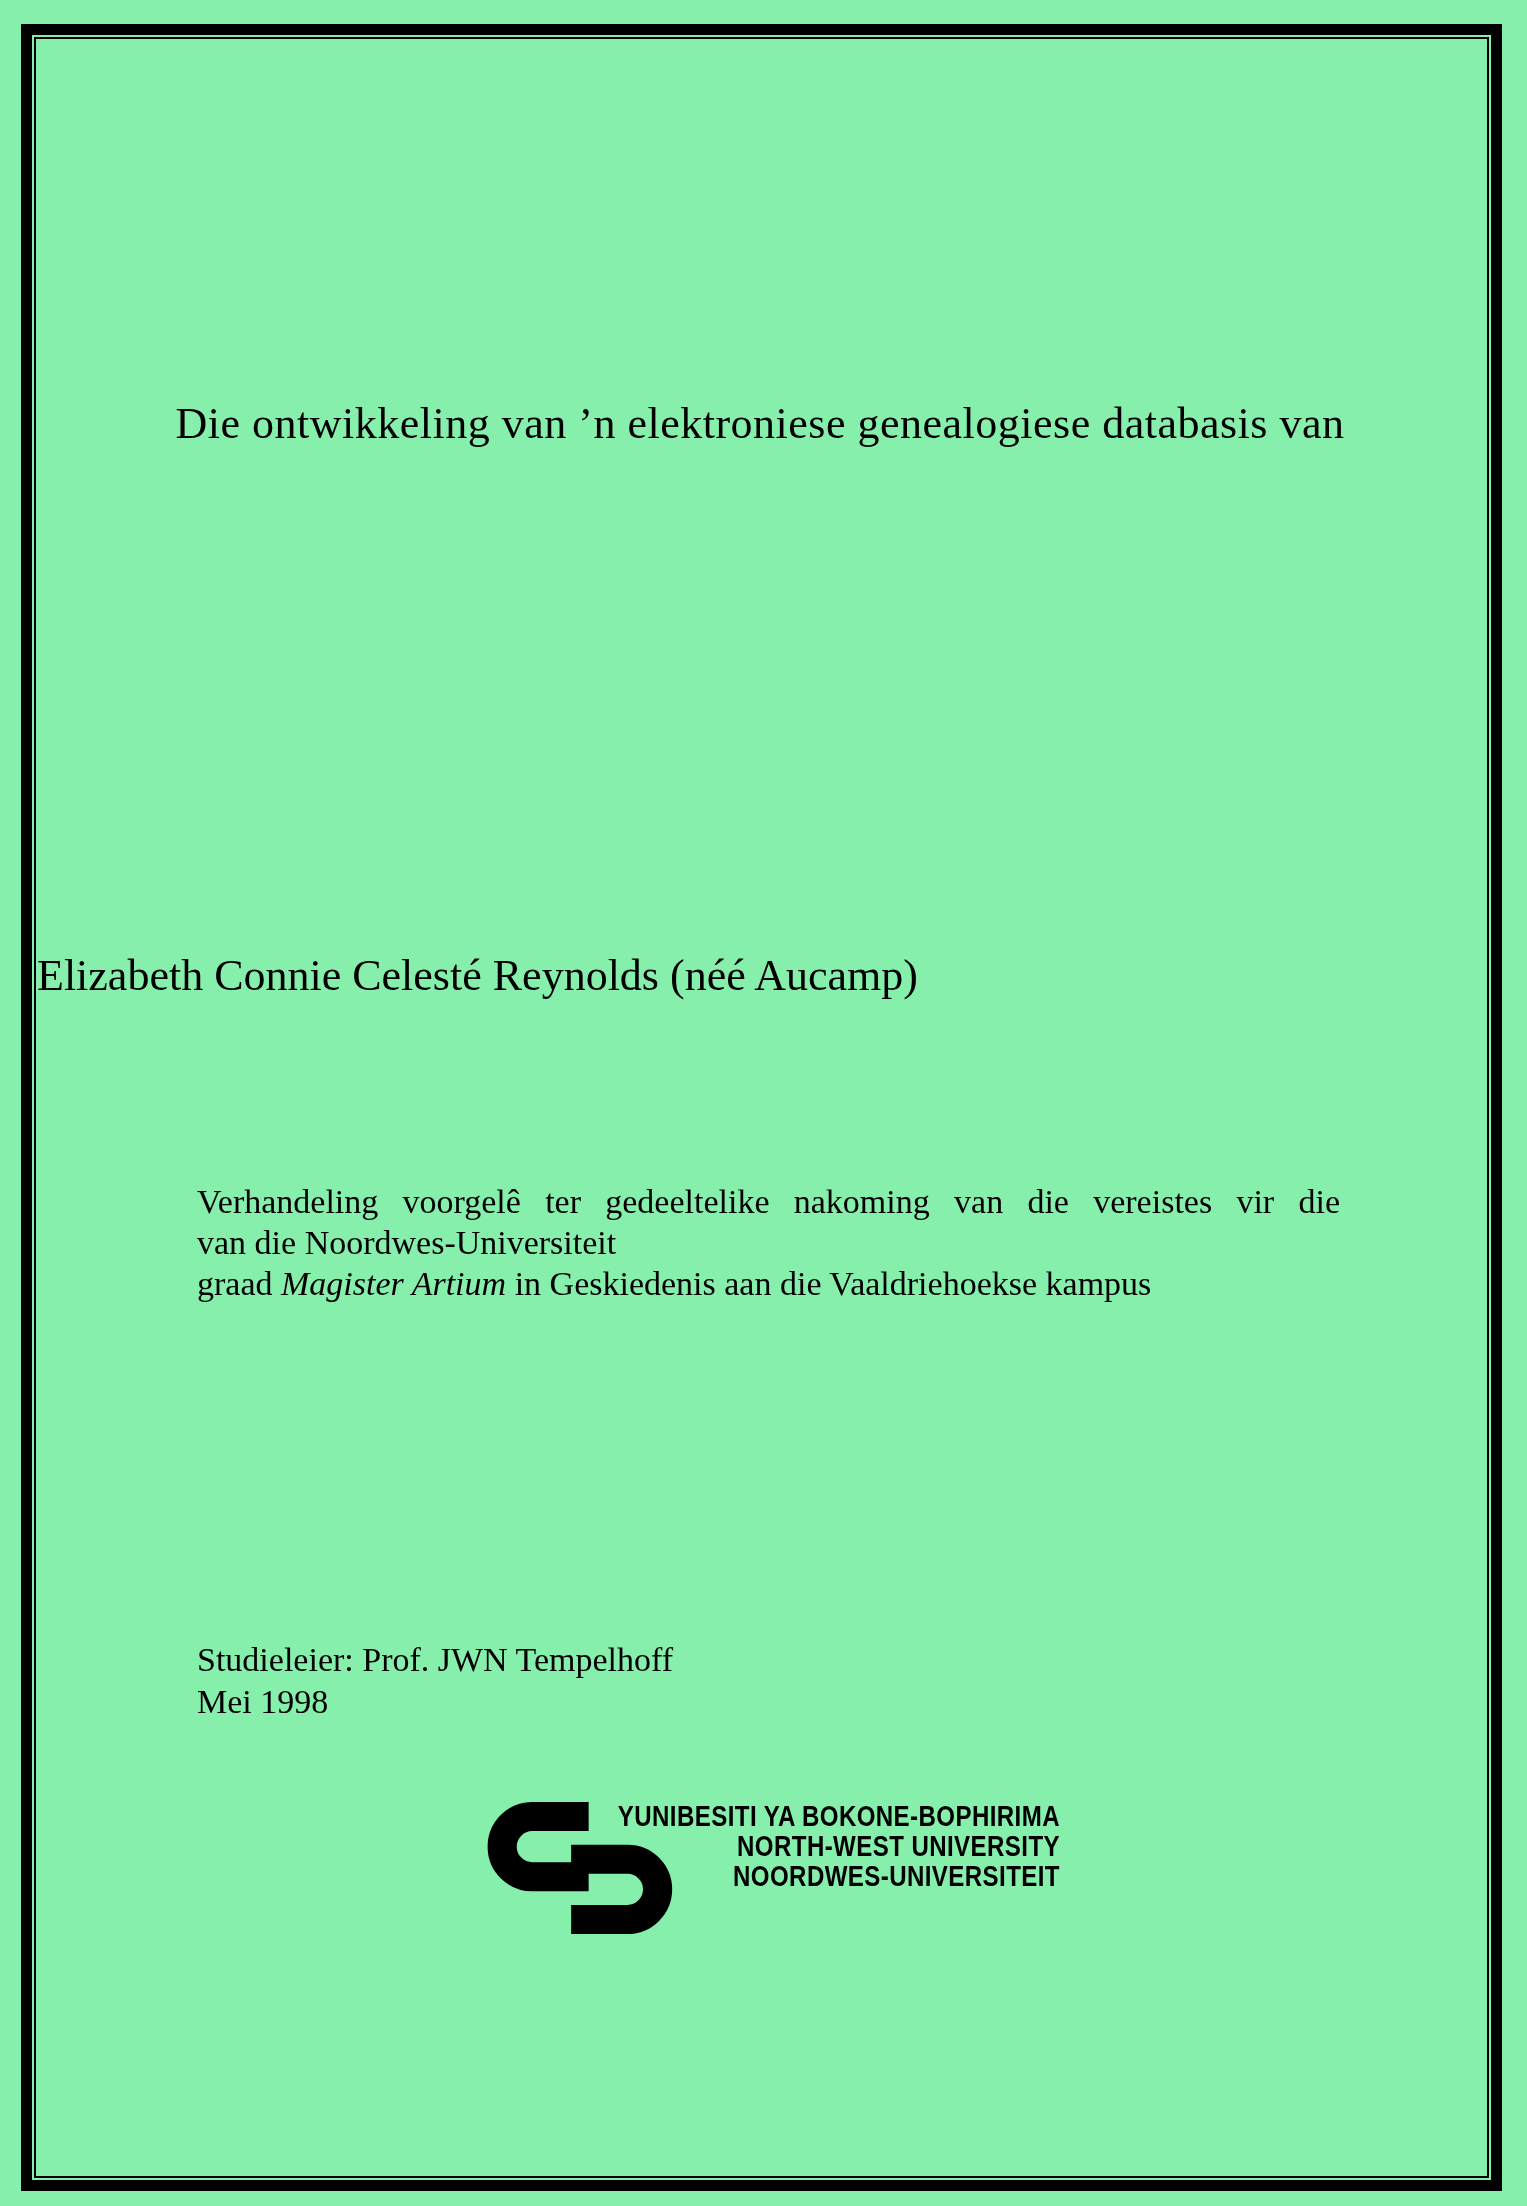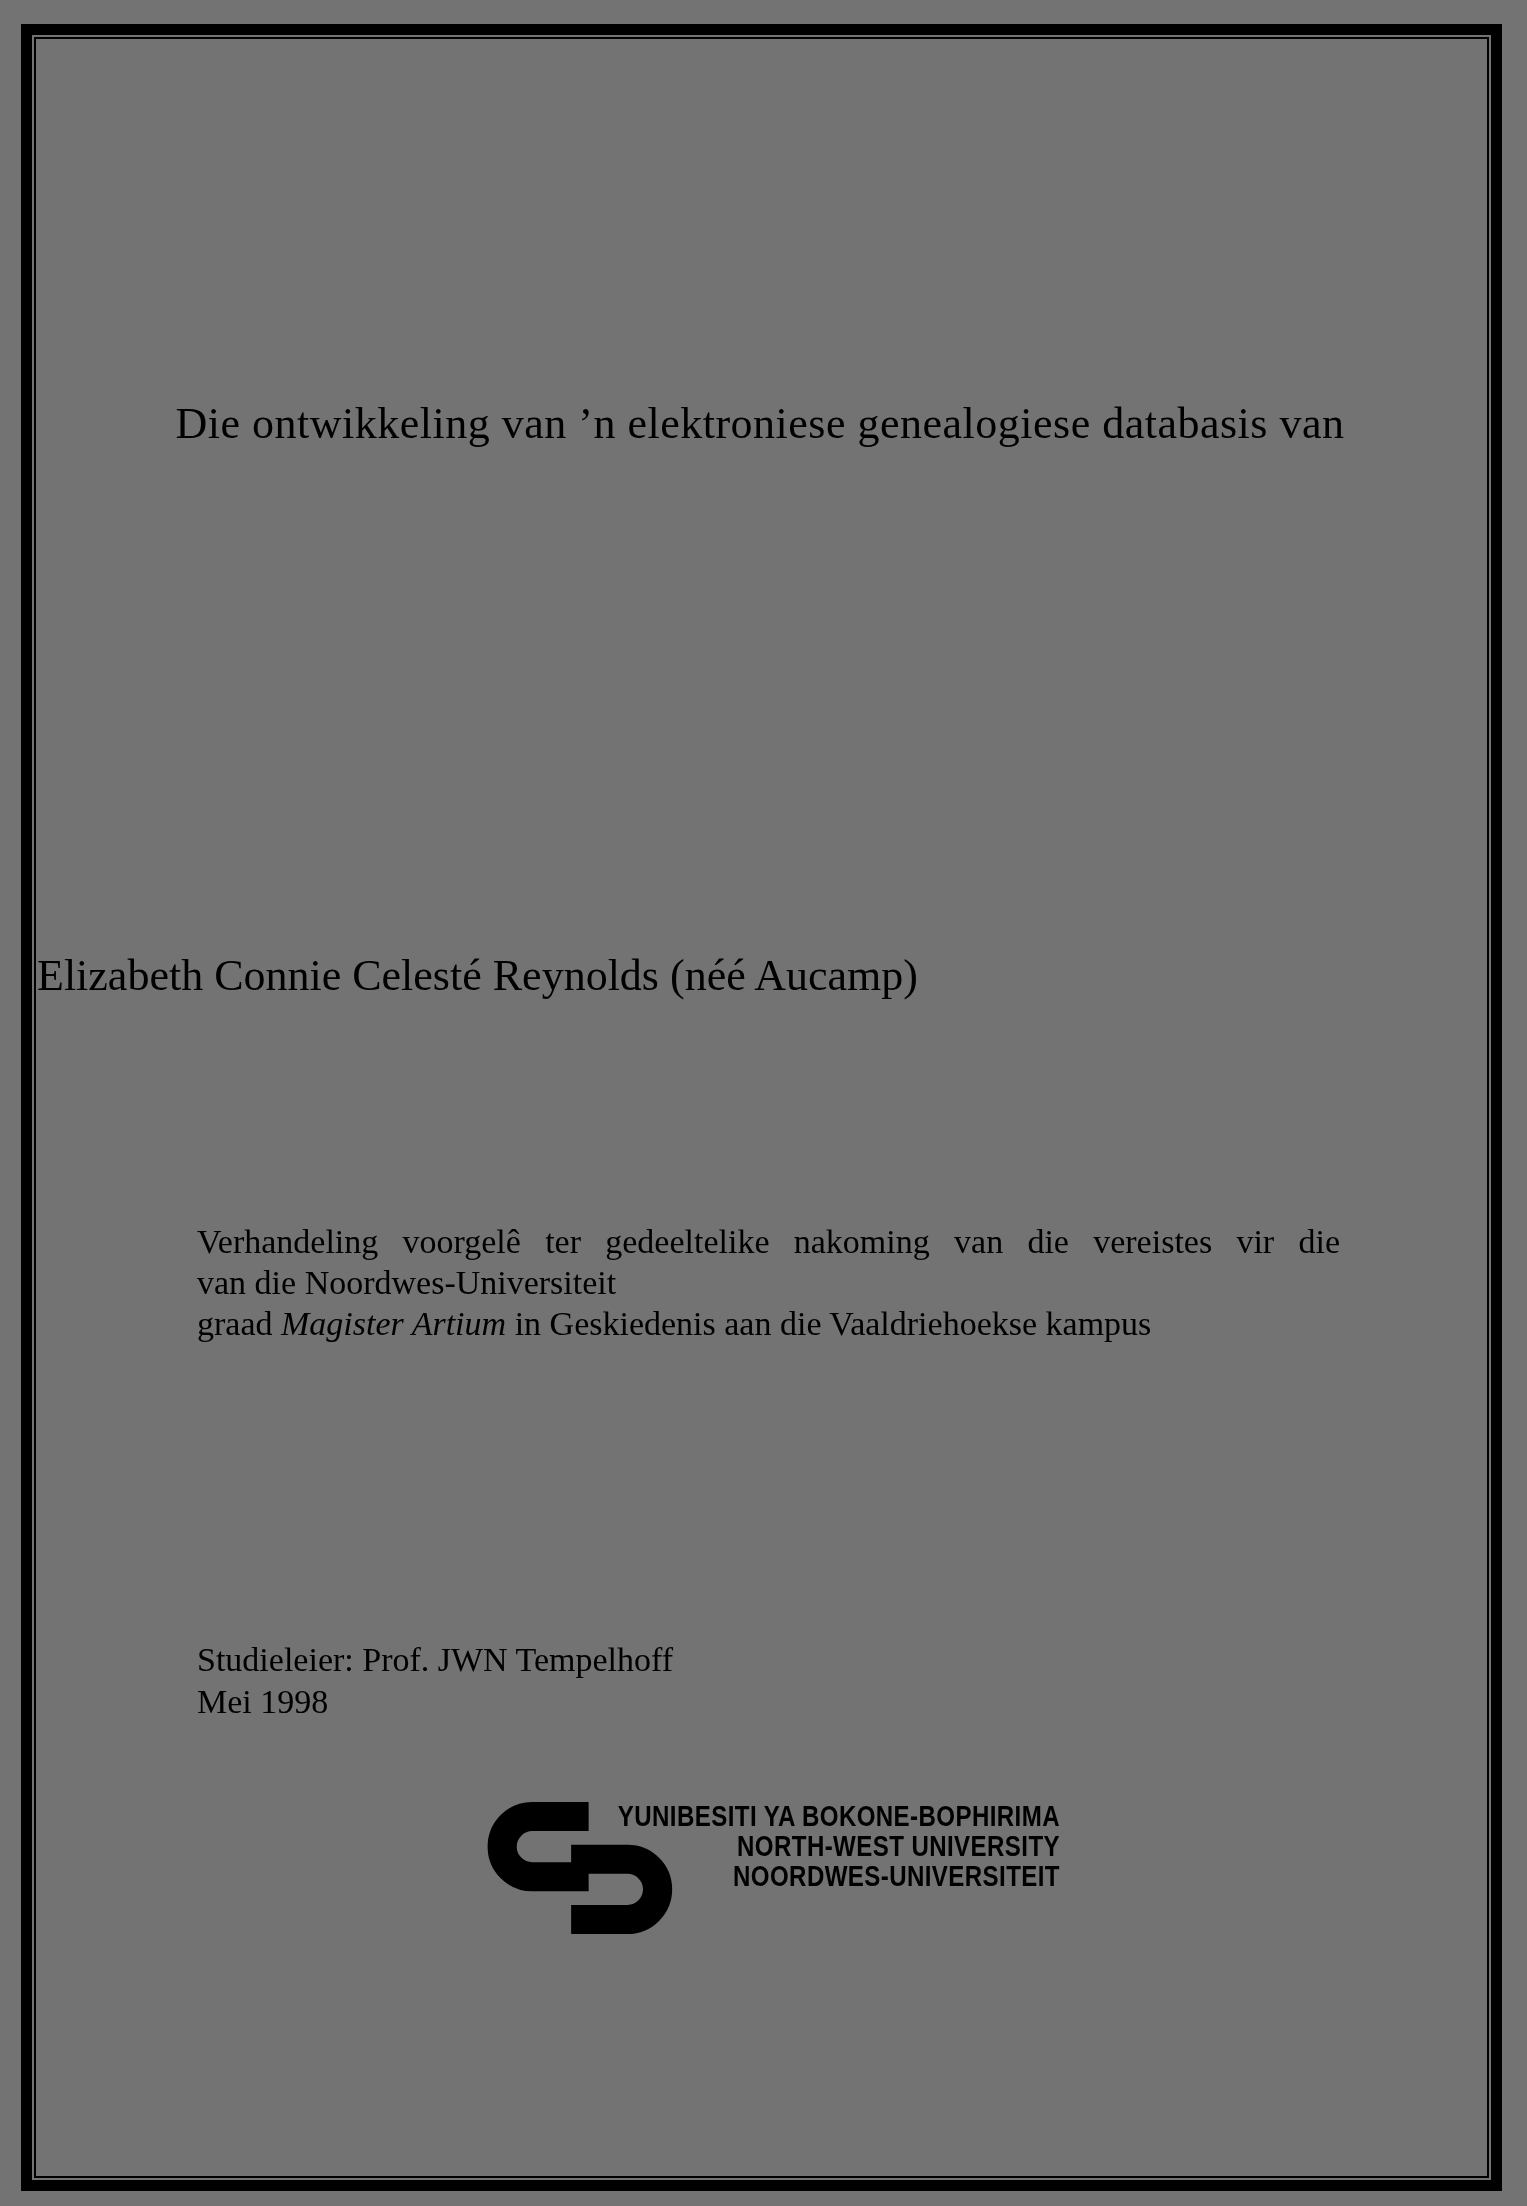--- a/index.html
+++ b/index.html
@@ -4,21 +4,21 @@
 <style>
   html, body {
     margin: 0;
     padding: 0;
     background: #ffffff;
   }
   .page {
     position: relative;
     width: 1527px;
     height: 2206px;
-    background: #737373;
+    background: #86efac;
     color: #000;
     font-family: "Liberation Serif", serif;
     overflow: hidden;
   }
   
   .frame-outer {
     position: absolute;
     left: 21px; top: 24px; right: 25px; bottom: 15px;
     border: 11px solid #000;
   }
@@ -49,21 +49,21 @@
     left: 37px; right: 44px;
     top: 953px;
     text-align: left;
     font-size: 44px;
     line-height: 46px;
   }
   .statement {
     position: absolute;
     left: 197px;
     width: 1143px;
-    top: 1221px;
+    top: 1181px;
     font-size: 34px;
     line-height: 41px;
   }
   .statement .justified {
     text-align: justify;
     text-align-last: justify;
   }
   .statement .italic {
     font-style: italic;
   }

